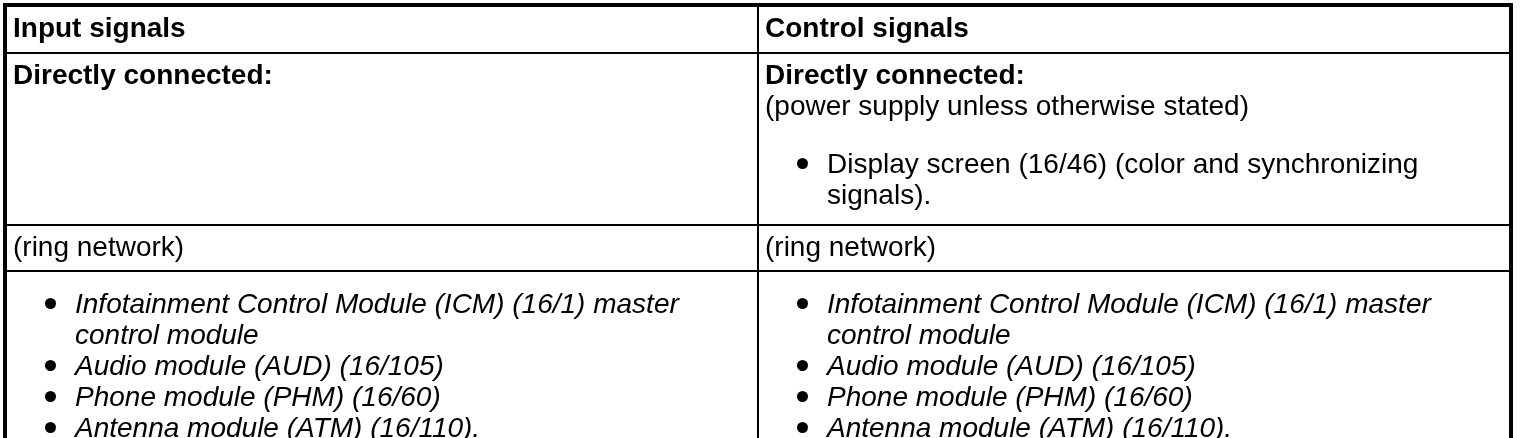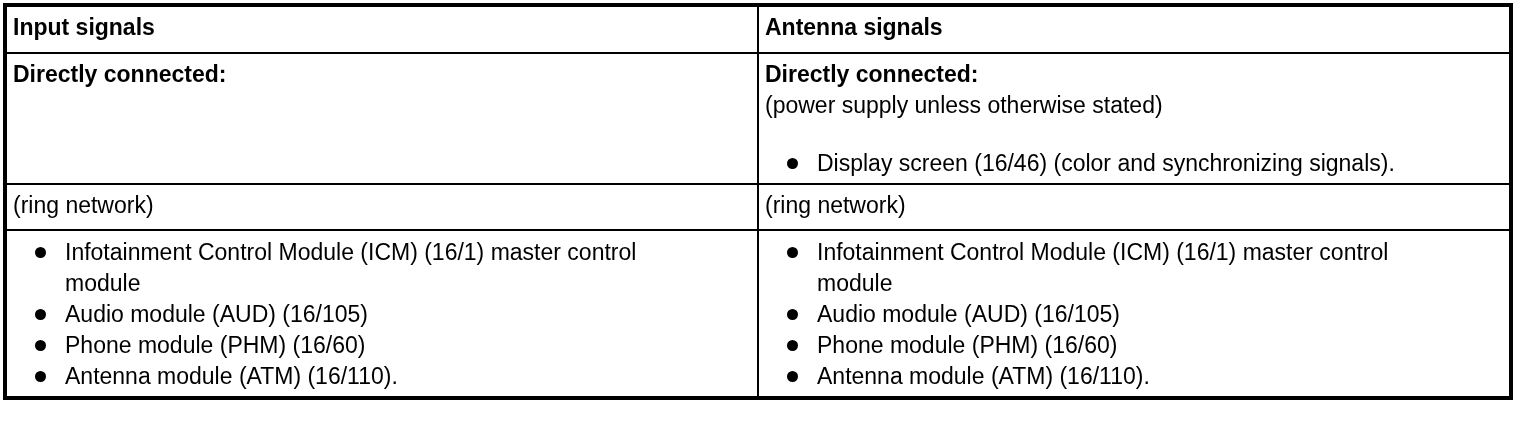--- a/index.html
+++ b/index.html
@@ -18,70 +18,70 @@
     border-collapse: collapse;
     table-layout: fixed;
     width: 1510px;
     margin: 3px 0 0 3px;
     border: 4px solid #000000;
   }
   table.signals td {
     border: 2px solid #000000;
     vertical-align: top;
     padding: 5px 10px 2px 6px;
-    font-size: 23px;
+    font-size: 28px;
     line-height: 31px;
     overflow: hidden;
   }
   tr.r-header td  { height: 38px; }
   tr.r-direct td  { height: 120px; }
   tr.r-most td    { height: 34px; }
   tr.r-ring td    { height: 37px; margin-top: 29px; }
   tr.r-modules td { height: 154px; padding-top: 4px; }
 
   .bold { font-weight: bold; }
 
   ul.bullets {
     list-style: none;
-    margin: 2px;
+    margin: 12px;
     padding: 0;
   }
   ul.bullets li {
     position: relative;
     padding-left: 50px;
   }
   ul.bullets li::before {
     content: "";
     position: absolute;
     left: 20px;
     top: 10px;
     width: 11px;
     height: 11px;
     border-radius: 50%;
     background: #000000;
   }
   ul.direct-list { margin-top: 27px; }
-  ul.modules-list li { max-width: 625px; }
+  ul.modules-list li { max-width: 625px; font-style: italic; }
 </style>
 </head>
 <body>
 
 <table class="signals">
   <colgroup>
     <col style="width:50%">
     <col style="width:50%">
   </colgroup>
 
   <tbody>
       <tr class="r-header">
     <td>
       <span class="bold">Input signals</span>
     </td>
     <td>
-      <span class="bold">Antenna signals</span>
+      <span class="bold">Control signals</span>
     </td>
   </tr>
 
   <tr class="r-direct">
     <td>
       <div class="bold">Directly connected:</div>
     </td>
     <td>
       <div class="bold">Directly connected:</div>
       <div>(power supply unless otherwise stated)</div>

